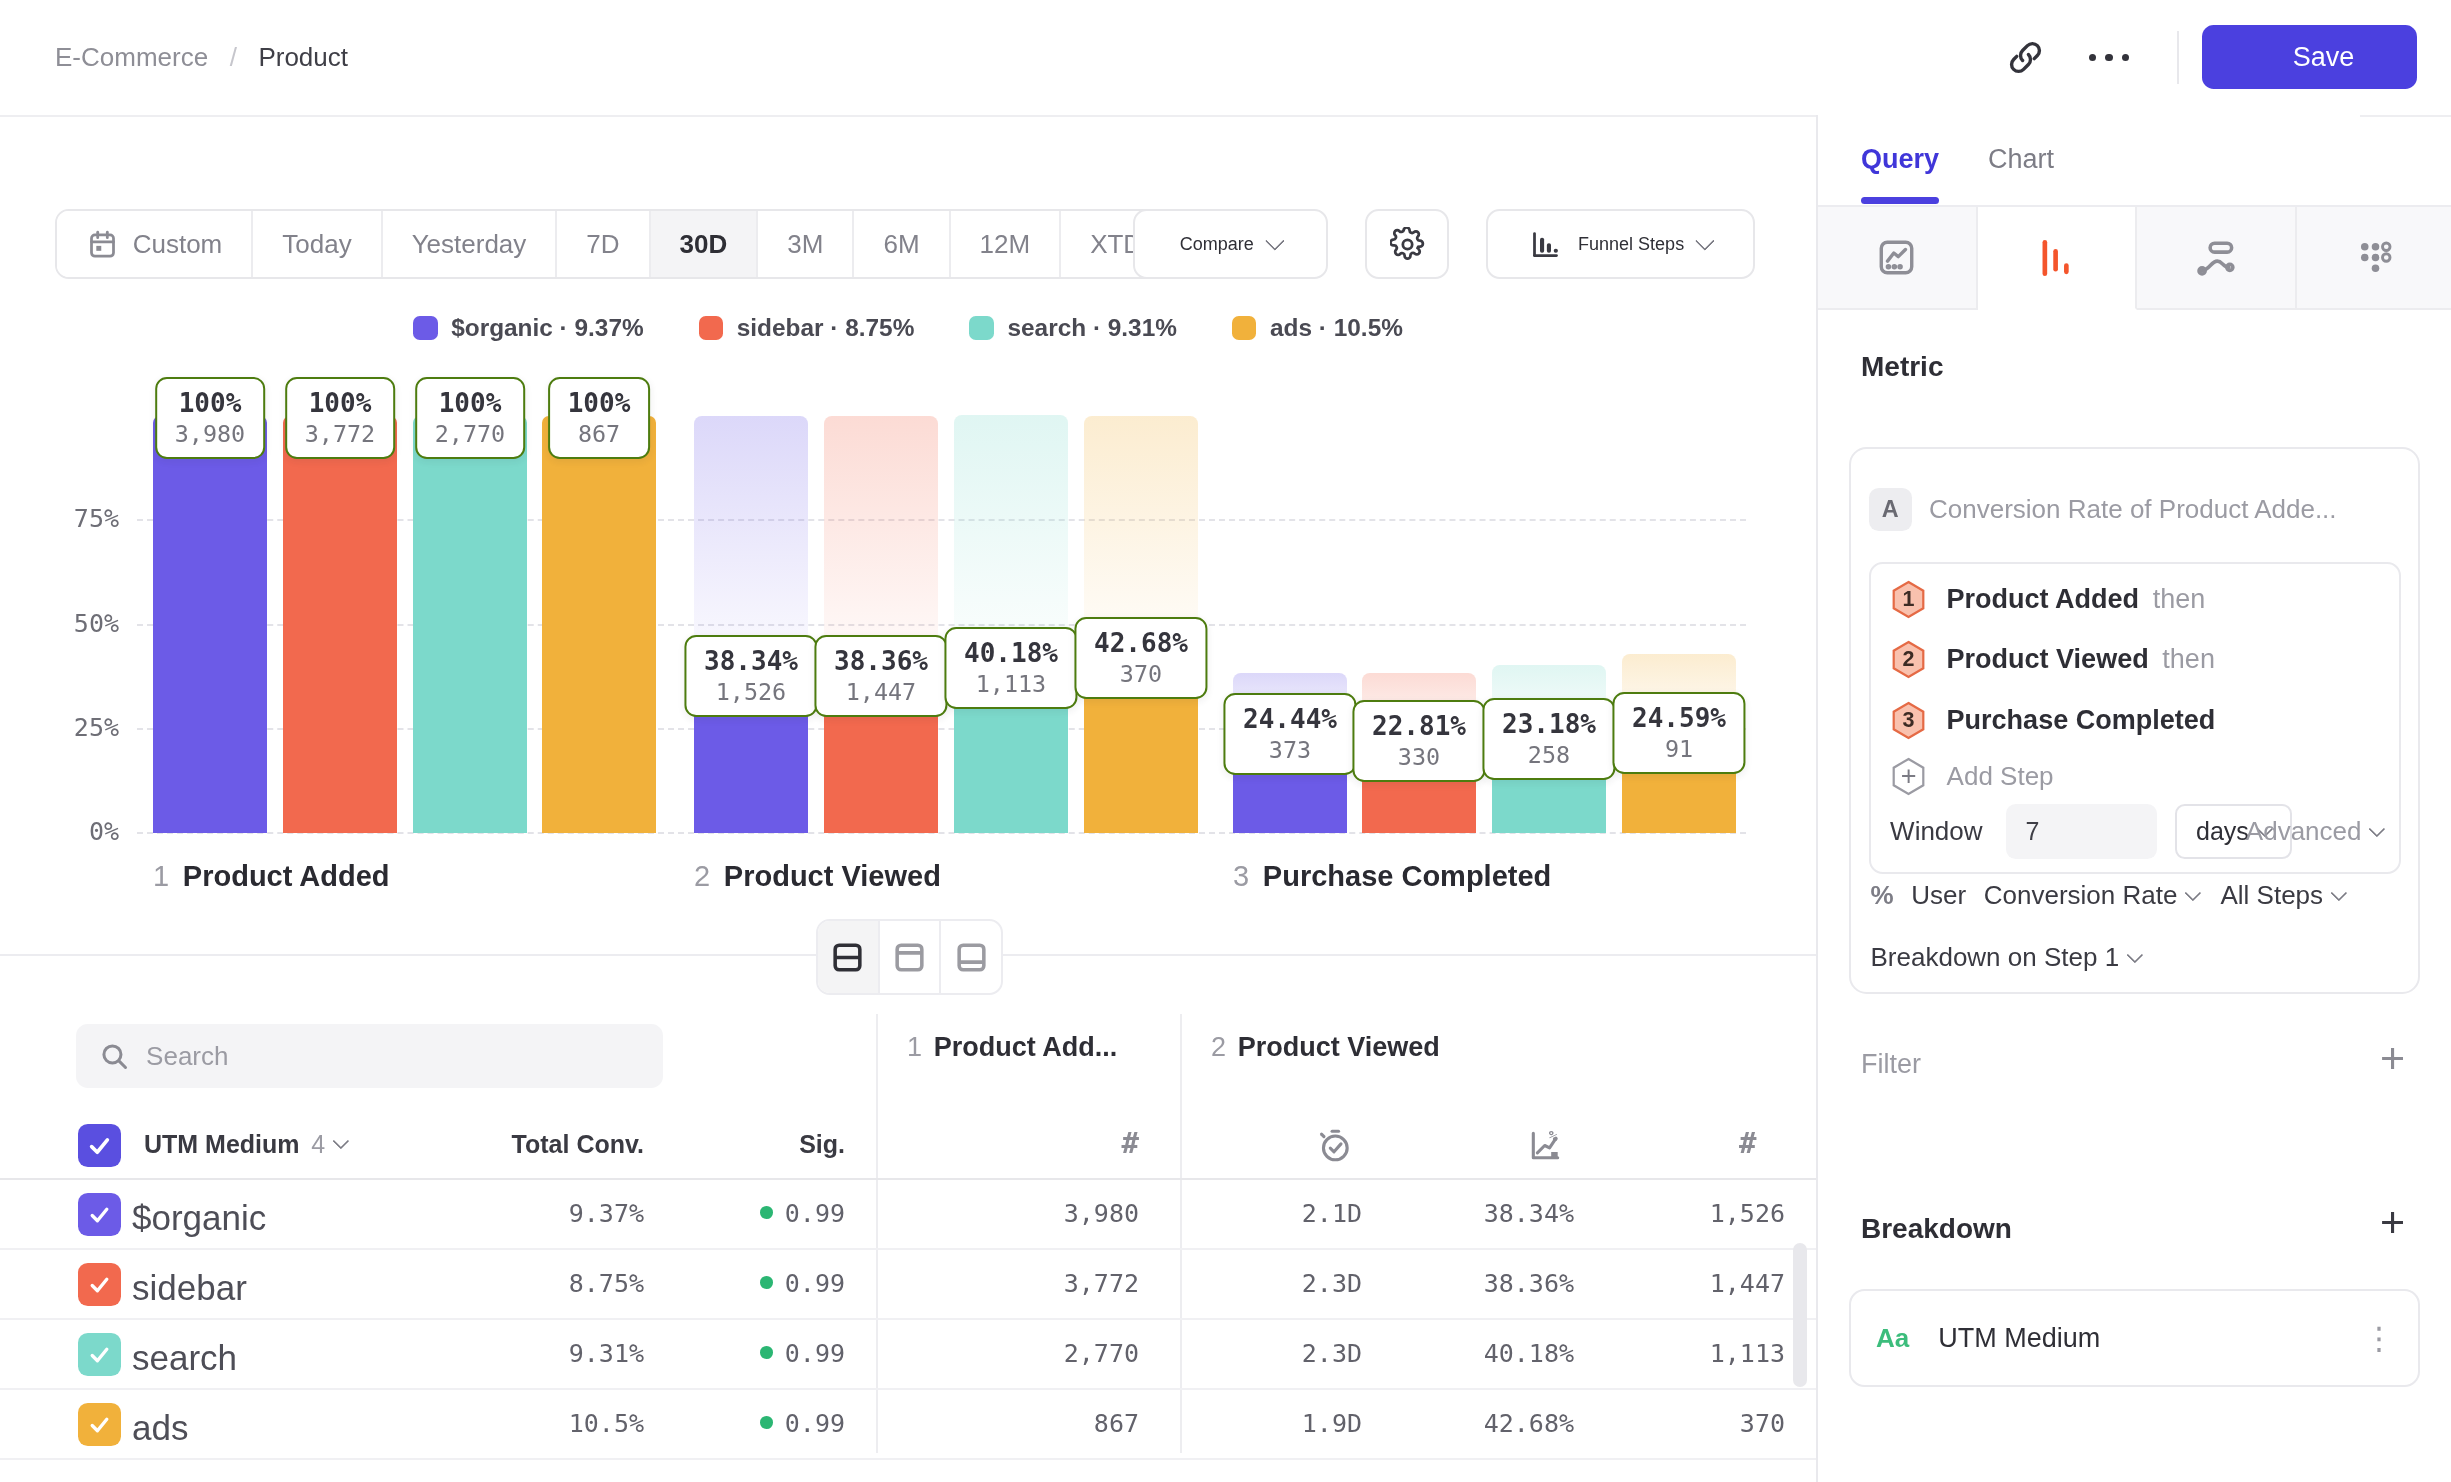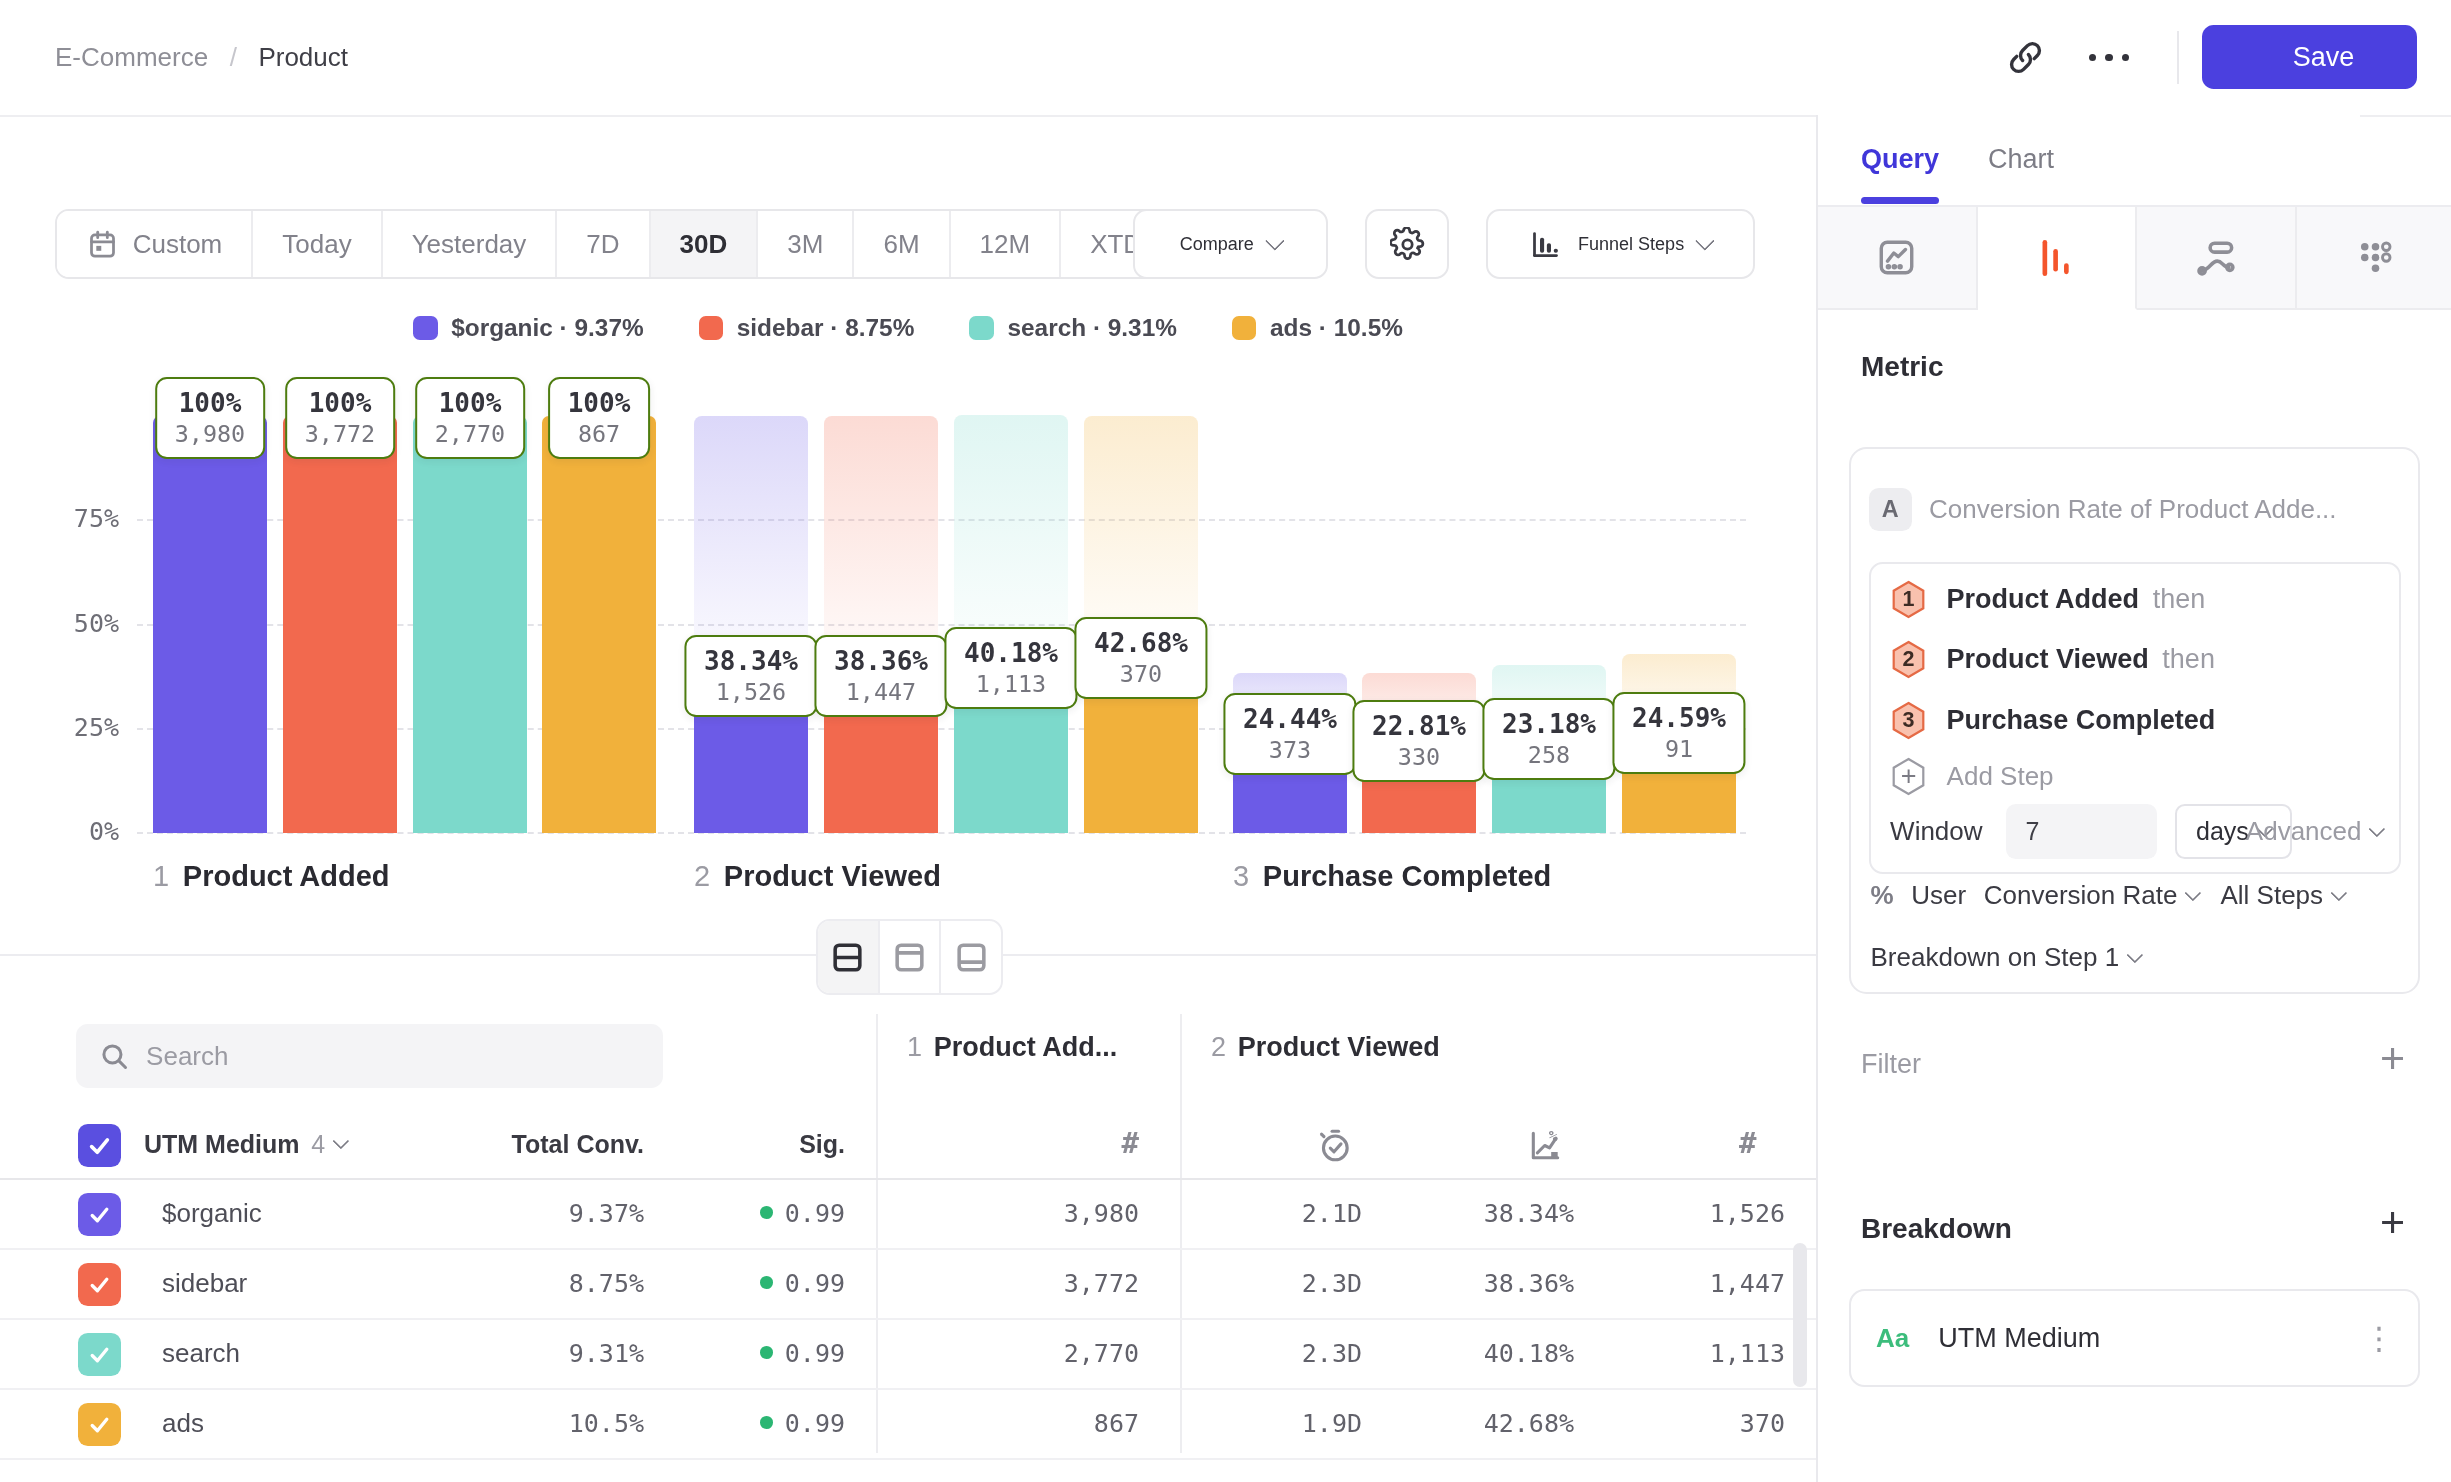--- a/index.html
+++ b/index.html
@@ -70,21 +70,21 @@
   .search-box .ph{font-size:26px;color:#9b9ba3;margin-left:15.6px;}
   .col-divider{position:absolute;top:1014px;width:2px;height:439px;background:#ededf0;}
   .group-head{position:absolute;top:1032px;font-size:27px;white-space:nowrap;}
   .group-head .num{color:#9b9ba3;font-weight:400;margin-right:11.7px;}
   .group-head .nm{color:#2e2e35;font-weight:700;}
   .thead{position:absolute;left:0;top:1112px;width:1816px;height:66px;border-bottom:2px solid #e7e7ea;}
   .th{position:absolute;font-size:25px;font-weight:600;color:#3a3a42;top:17.6px;}
   .checkbox{position:absolute;width:43px;height:43px;border-radius:9.8px;display:flex;align-items:center;justify-content:center;cursor:pointer;}
   .rows{position:absolute;left:0;top:1180px;width:1816px;}
   .trow{position:relative;width:1816px;height:68px;border-bottom:2px solid #f0f0f3;}
-  .trow .lbl{position:absolute;left:162px;top:17.6px;font-size:26px;font-weight:500;color:#4e4e57;}
+  .trow .lbl{position:absolute;left:132px;top:17.6px;font-size:35px;font-weight:500;color:#4e4e57;}
   .cellr{position:absolute;top:18.5px;font-family:"DejaVu Sans Mono",monospace;font-size:25px;color:#62626b;text-align:right;}
   .sig-dot{display:inline-block;width:12.7px;height:12.7px;border-radius:50%;background:#2BB673;margin-right:11.7px;vertical-align:middle;margin-top:-3.9px;}
   .scrollthumb{position:absolute;left:1793px;top:1243px;width:13.7px;height:144px;border-radius:7.8px;background:#e8e8ec;}
 
   
   .panel{position:absolute;left:1816px;top:115px;width:544px;height:1367px;border-left:2px solid #e9e9ed;background:#fff;box-sizing:border-box;}
   .ptab{position:absolute;top:29px;font-size:27px;cursor:pointer;}
   .ptab.active{color:#4036D9;font-weight:700;}
   .ptab.idle{color:#7d7d86;font-weight:500;}
   .ptab-underline{position:absolute;left:43px;top:82px;width:78px;height:6.8px;border-radius:3.9px;background:#4B40DF;}

